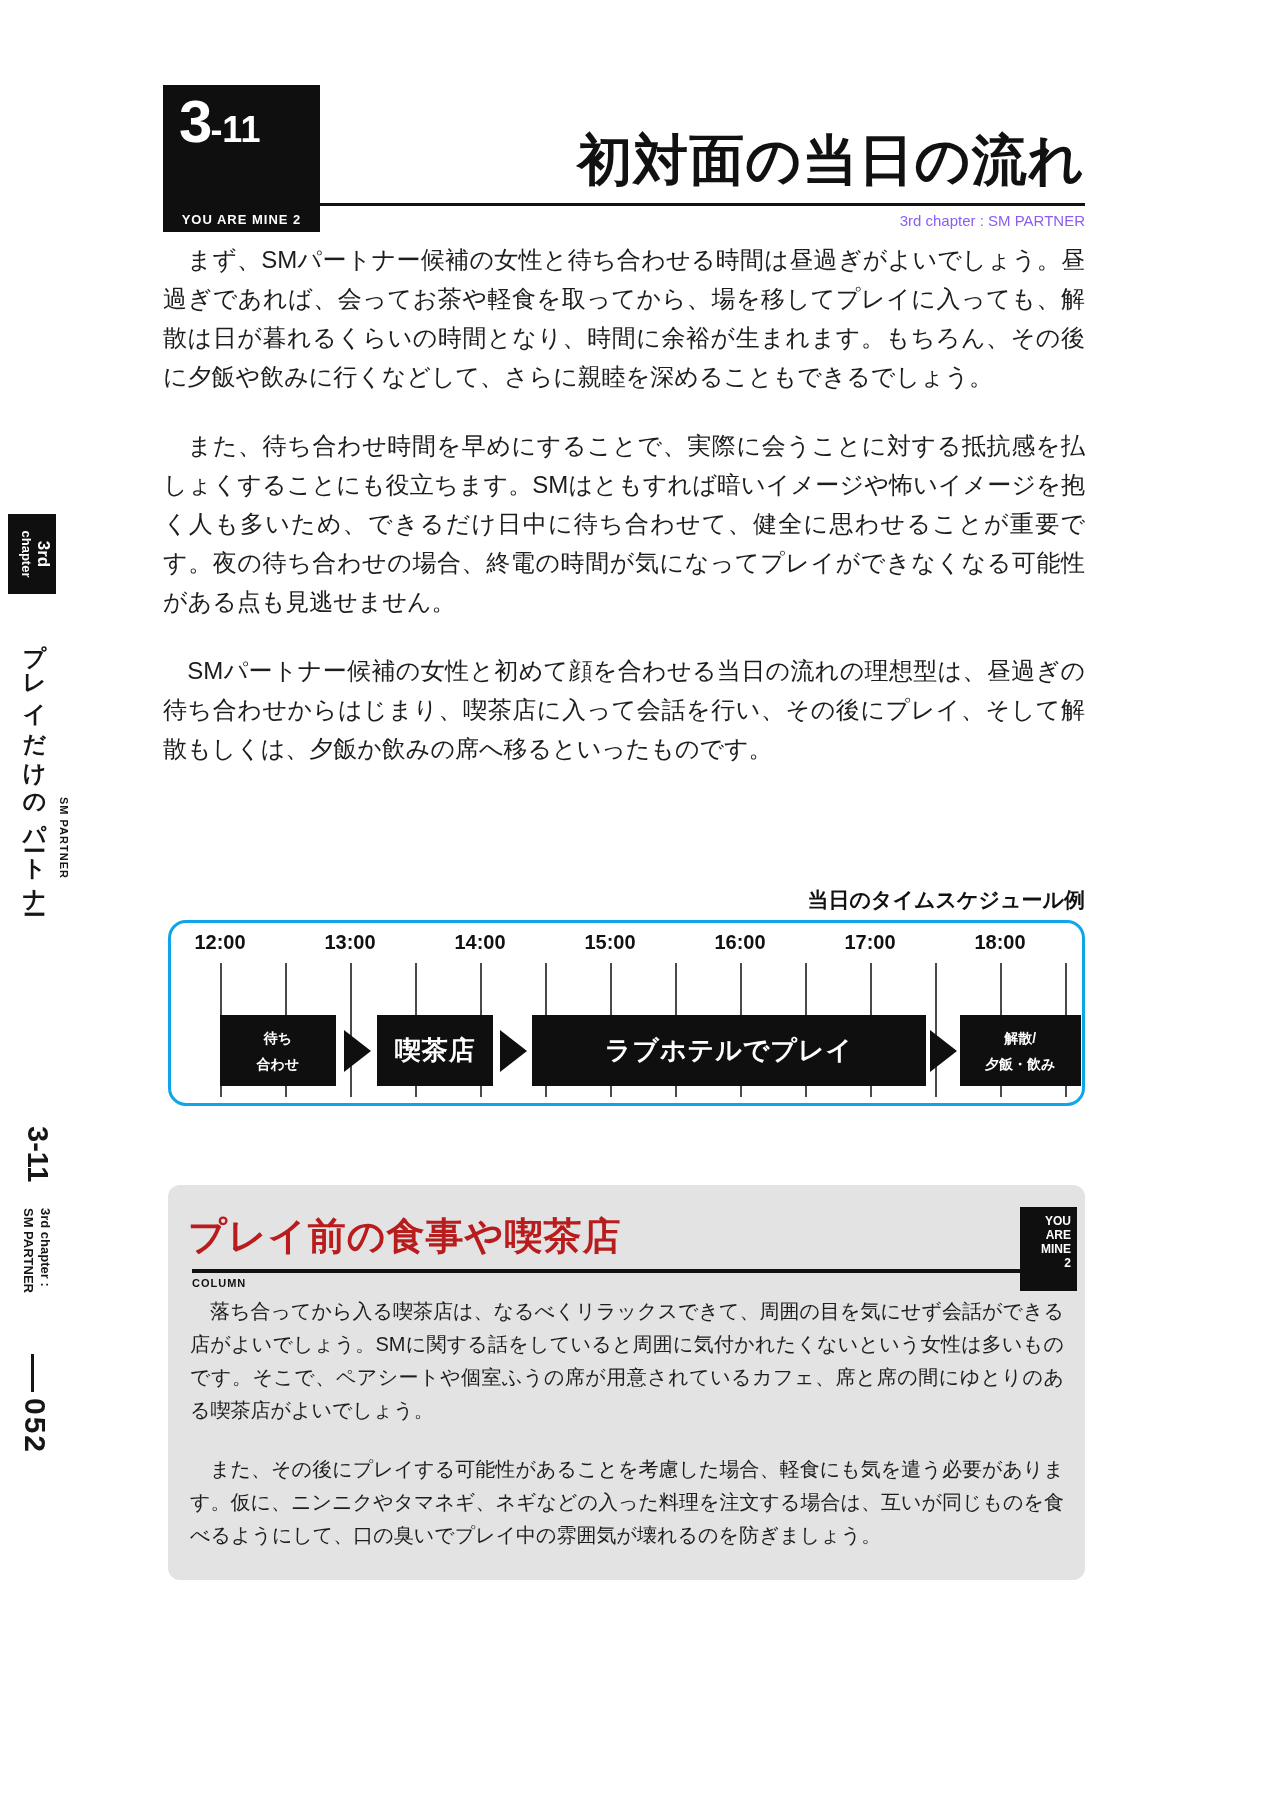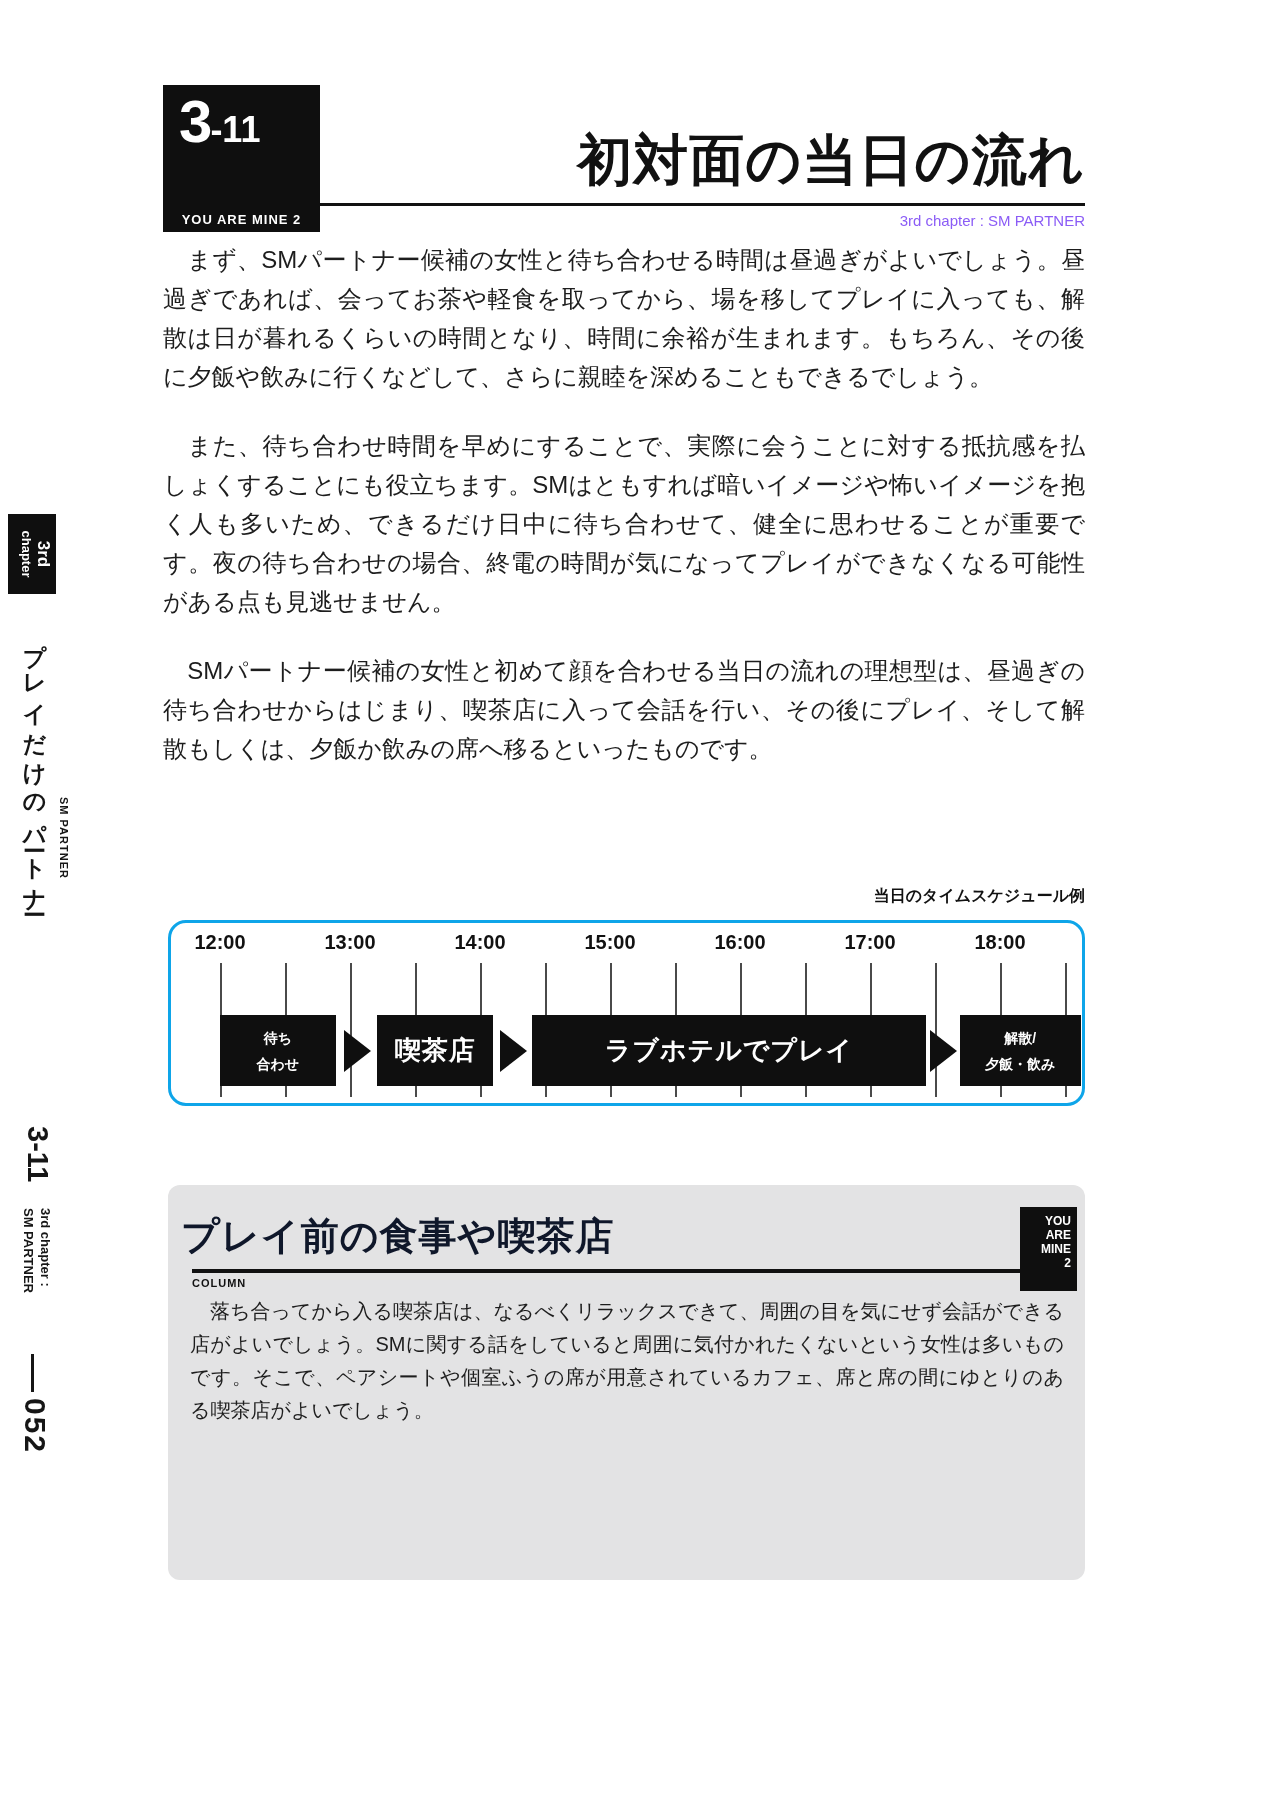--- a/index.html
+++ b/index.html
@@ -37,21 +37,21 @@
   
   .body-text { left:163px; top:240px; width:922px; }
   .body-text p {
     font-size:24px; line-height:39px; text-align:justify;
     margin-bottom:30px; color:#1d1d1d;
   }
 
   
   .timeline-caption {
     left:163px; top:886px; width:922px; text-align:right;
-    font-size:16px; font-weight:bold; color:#111;
+    font-size:21px; font-weight:bold; color:#111;
   }
   .timeline {
     left:168px; top:920px; width:917px; height:186px;
     border:3px solid #0ea5e9; border-radius:18px; background:#fff;
   }
   .hour-label {
     position:absolute; top:8px; transform:translateX(-50%);
     font-size:20px; font-weight:bold; color:#111; white-space:nowrap;
   }
   .tick { position:absolute; top:40px; bottom:6px; width:2px; background:#4a4a4a; }
@@ -68,22 +68,22 @@
     border-top:21px solid transparent; border-bottom:21px solid transparent;
     border-left:27px solid #0f0f0f;
   }
 
   
   .column-box {
     left:168px; top:1185px; width:917px; height:395px;
     background:#e3e3e4; border-radius:12px;
   }
   .column-title {
-    position:absolute; left:13px; top:26px;
-    font-size:38px; font-weight:900; color:#0f172a; letter-spacing:1px;
+    position:absolute; left:20px; top:26px;
+    font-size:38px; font-weight:900; color:#b91c1c; letter-spacing:1px;
   }
   .column-rule { position:absolute; left:24px; top:84px; width:828px; height:4px; background:#111; }
   .column-tag {
     position:absolute; left:24px; top:92px;
     font-size:11px; font-weight:bold; letter-spacing:1px; color:#111;
   }
   .column-badge {
     position:absolute; left:852px; top:22px; width:57px; height:84px;
     background:#0f0f0f; color:#fff; text-align:right;
     padding:7px 6px 8px 0; font-size:12px; font-weight:bold; line-height:14px;
@@ -199,20 +199,21 @@
   <div class="column-rule"></div>
   <div class="column-tag">COLUMN</div>
   <div class="column-badge">
     <span>YOU</span>
     <span>ARE</span>
     <span>MINE</span>
     <span>2</span>
   </div>
   <div class="column-text">
     <p>　落ち合ってから入る喫茶店は、なるべくリラックスできて、周囲の目を気にせず会話ができる店がよいでしょう。SMに関する話をしていると周囲に気付かれたくないという女性は多いものです。そこで、ペアシートや個室ふうの席が用意されているカフェ、席と席の間にゆとりのある喫茶店がよいでしょう。</p>
+    <p>　また、その後にプレイする可能性があることを考慮した場合、軽食にも気を遣う必要があります。仮に、ニンニクやタマネギ、ネギなどの入った料理を注文する場合は、互いが同じものを食べるようにして、口の臭いでプレイ中の雰囲気が壊れるのを防ぎましょう。</p>
   </div>
 </div>
 
 <div class="abs rot-wrap side-chapter-box">
   <div class="rot-inner">
     <span class="l1">3rd</span>
     <span class="l2">chapter</span>
   </div>
 </div>
 <div class="abs series-title">プレイだけのパートナー</div>

